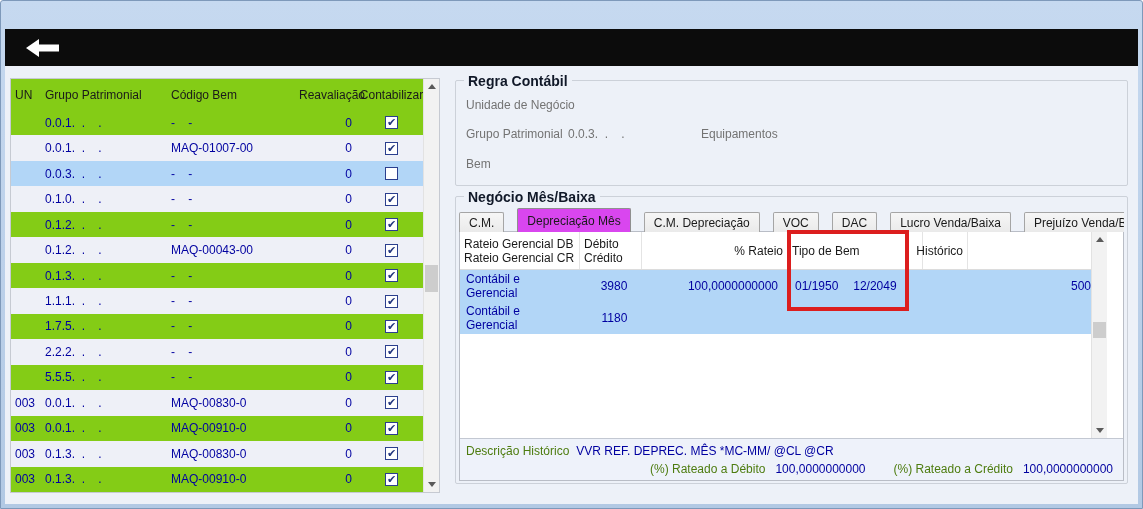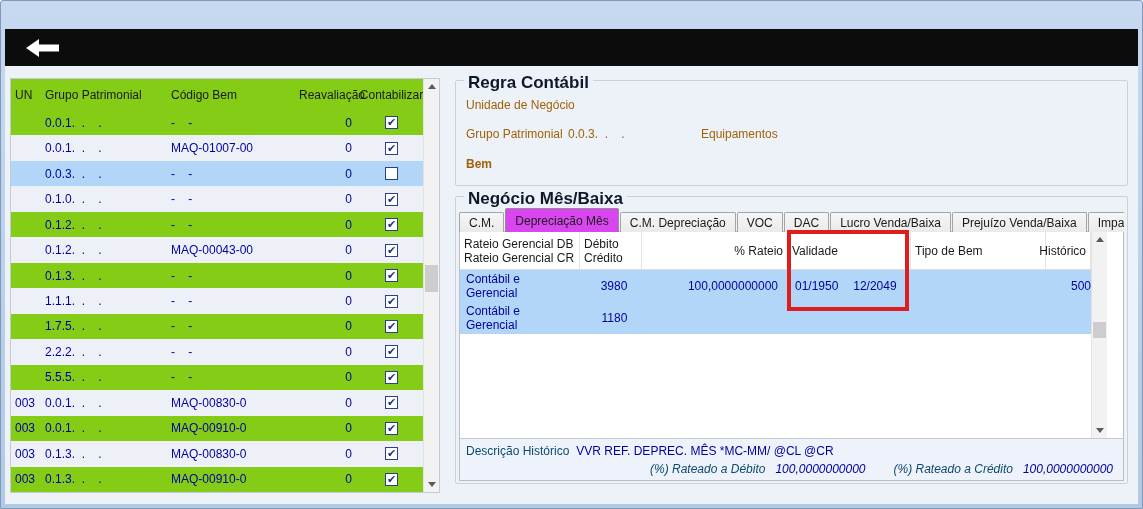--- a/index.html
+++ b/index.html
@@ -61,30 +61,30 @@
   .sb-up { top:0; } .sb-down { bottom:0; }
   .tri-up { width:0; height:0; border-left:4px solid transparent; border-right:4px solid transparent;
             border-bottom:5px solid #5a5a5a; }
   .tri-down { width:0; height:0; border-left:4px solid transparent; border-right:4px solid transparent;
               border-top:5px solid #5a5a5a; }
   .sb-thumb { position:absolute; left:1px; width:13px; background:#cdcdcd; cursor:pointer; }
 
   
   .groupbox { position:absolute; border:1px solid #ccd1d9; border-radius:2px; }
   .gb-label { position:absolute; top:-8px; left:8px; background:#edf1f8; padding:0 4px;
-              font-weight:bold; color:#101828; font-size:17px; }
+              font-weight:bold; color:#101828; font-size:14px; }
   .gb1 { left:455px; top:80px; width:673px; height:106px; }
-  .fld { position:absolute; color:#a16207; }
+  .fld { position:absolute; color:#737373; }
 
   
   .tabstrip { position:absolute; left:459px; top:208px; width:665px; height:24px;
               display:flex; align-items:flex-end; z-index:3; overflow:hidden; }
   .tab { height:20px; border:1px solid #a5a5a5; border-bottom:none; border-radius:2px 2px 0 0;
          background:linear-gradient(#f6f6f6,#eaeaea); padding:0 9px; display:flex;
-         align-items:center; color:#1a1a1a; cursor:pointer; margin-right:1px; white-space:nowrap; }
+         align-items:center; color:#1a1a1a; cursor:pointer; margin-right:13px; white-space:nowrap; }
   .tab.active { height:24px; background:#d946ef; border-color:#8f8f8f; }
 
   
   .detail { position:absolute; left:459px; top:231px; width:665px; height:250px;
             border:1px solid #b9bdc6; background:#fff; display:flex; flex-direction:column; z-index:2; }
   .rtable { height:206px; display:flex; flex:none; }
   .rtable-main { width:631px; display:flex; flex-direction:column; }
   .rhead { height:38px; display:flex; flex:none; color:#1a1a1a; border-bottom:1px solid #dcdcdc; }
   .rhead > div { border-right:1px solid #e4e4e4; display:flex; align-items:center; padding:2px 4px; }
   .rh1 { width:120px; } .rh2 { width:62px; }
@@ -96,22 +96,22 @@
   .rc1 { width:120px; padding-left:6px; }
   .rc2 { width:62px; text-align:right; padding-right:10px; }
   .rc3 { width:146px; text-align:right; padding-right:3px; }
   .rc4 { width:123px; display:flex; justify-content:space-between; padding:0 8px 0 2px; }
   .rc5 { width:135px; padding-left:4px;margin-top:42px; }
   .rc6 { width:45px; text-align:right; }
 
   .rfooter { flex:1; border-top:1px solid #c3c8d2; background:#eef2fa; padding:5px 8px 0 6px; }
   .rf-line1 { display:flex; gap:7px; align-items:center; }
   .rf-line2 { display:flex; justify-content:flex-end; gap:28px; margin-top:4px; padding-right:2px; }
-  .rf-pair { display:flex; gap:10px;font-style:italic; }
-  .rf-label { color:#0c4a6e; }
+  .rf-pair { display:flex; gap:10px; }
+  .rf-label { color:#4d7c0f; }
 
   
   .red-box { position:absolute; left:787px; top:230px; width:122px; height:81px;
              border:4px solid #dc1e1e; z-index:10; pointer-events:none; }
 </style>
 </head>
 <body>
 
 <div class="page">
   <div class="frame"></div>
@@ -314,21 +314,21 @@
         </div>
     </div>
   </div>
 
   <div class="groupbox gb1">
     <span class="gb-label">Regra Contábil</span>
     <span class="fld" style="left:10px; top:17px;">Unidade de Negócio</span>
     <span class="fld" style="left:10px; top:46px;">Grupo Patrimonial</span>
     <span class="fld navy pre" style="left:112px; top:46px;">0.0.3.  .    .</span>
     <span class="fld navy" style="left:245px; top:46px;">Equipamentos</span>
-    <span class="fld" style="left:10px; top:76px;font-weight:bold;">Bem</span>
+    <span class="fld" style="left:10px; top:76px;">Bem</span>
   </div>
 
   <div class="groupbox" style="left:455px; top:196px; width:673px; height:288px;">
     <span class="gb-label">Negócio Mês/Baixa</span>
   </div>
 
   <div class="tabstrip">
     <div class="tab">
         <span>C.M.</span>
       </div>
@@ -356,21 +356,20 @@
 
   </div>
 
   <div class="detail">
     <div class="rtable">
       <div class="rtable-main">
         <div class="rhead">
           <div class="rh1">Rateio Gerencial DB Rateio Gerencial CR</div>
           <div class="rh2">Débito Crédito</div>
           <div class="rh3">% Rateio</div>
-          <div class="rh4">Validade</div>
           <div class="rh5">Tipo de Bem</div>
           <div class="rh6">Histórico</div>
         </div>
         <div class="rrow sel">
           <div class="rc1 navy">Contábil e Gerencial</div>
           <div class="rc2 navy">3980</div>
           <div class="rc3 navy">100,0000000000</div>
           <div class="rc4 navy">
             <span>01/1950</span>
             <span>12/2049</span>

